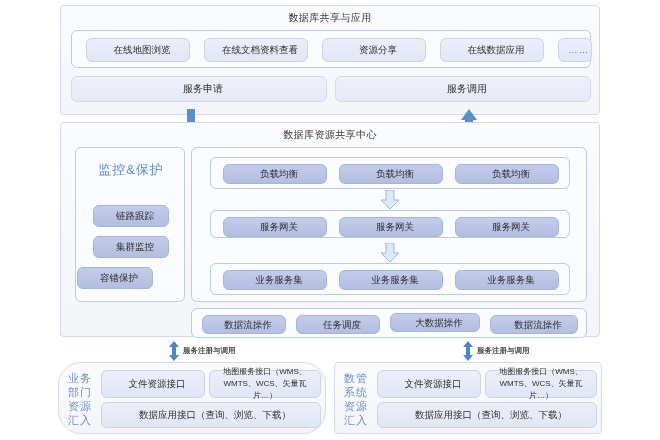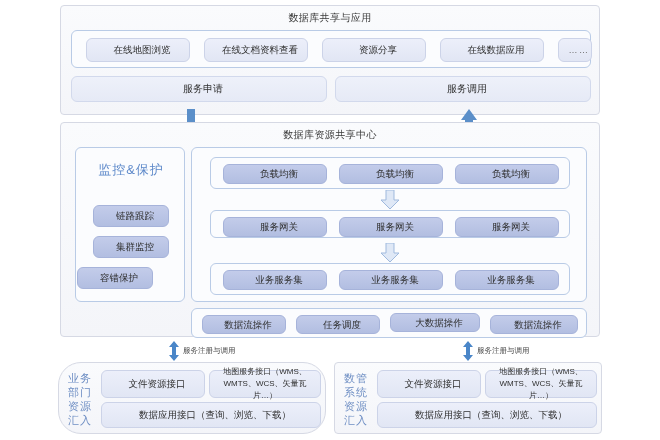--- a/index.html
+++ b/index.html
@@ -73,20 +73,21 @@
   
   .arrow {
     position: absolute;
   }
   .arrow-label {
     position: absolute;
     font-size: 7.5px;
     color: #4a4a4a;
     white-space: nowrap;
     line-height: 10px;
+    font-weight: bold;
   }
 
   
   .vlabel {
     position: absolute;
     box-sizing: border-box;
     display: flex;
     flex-direction: column;
     align-items: center;
     justify-content: center;

